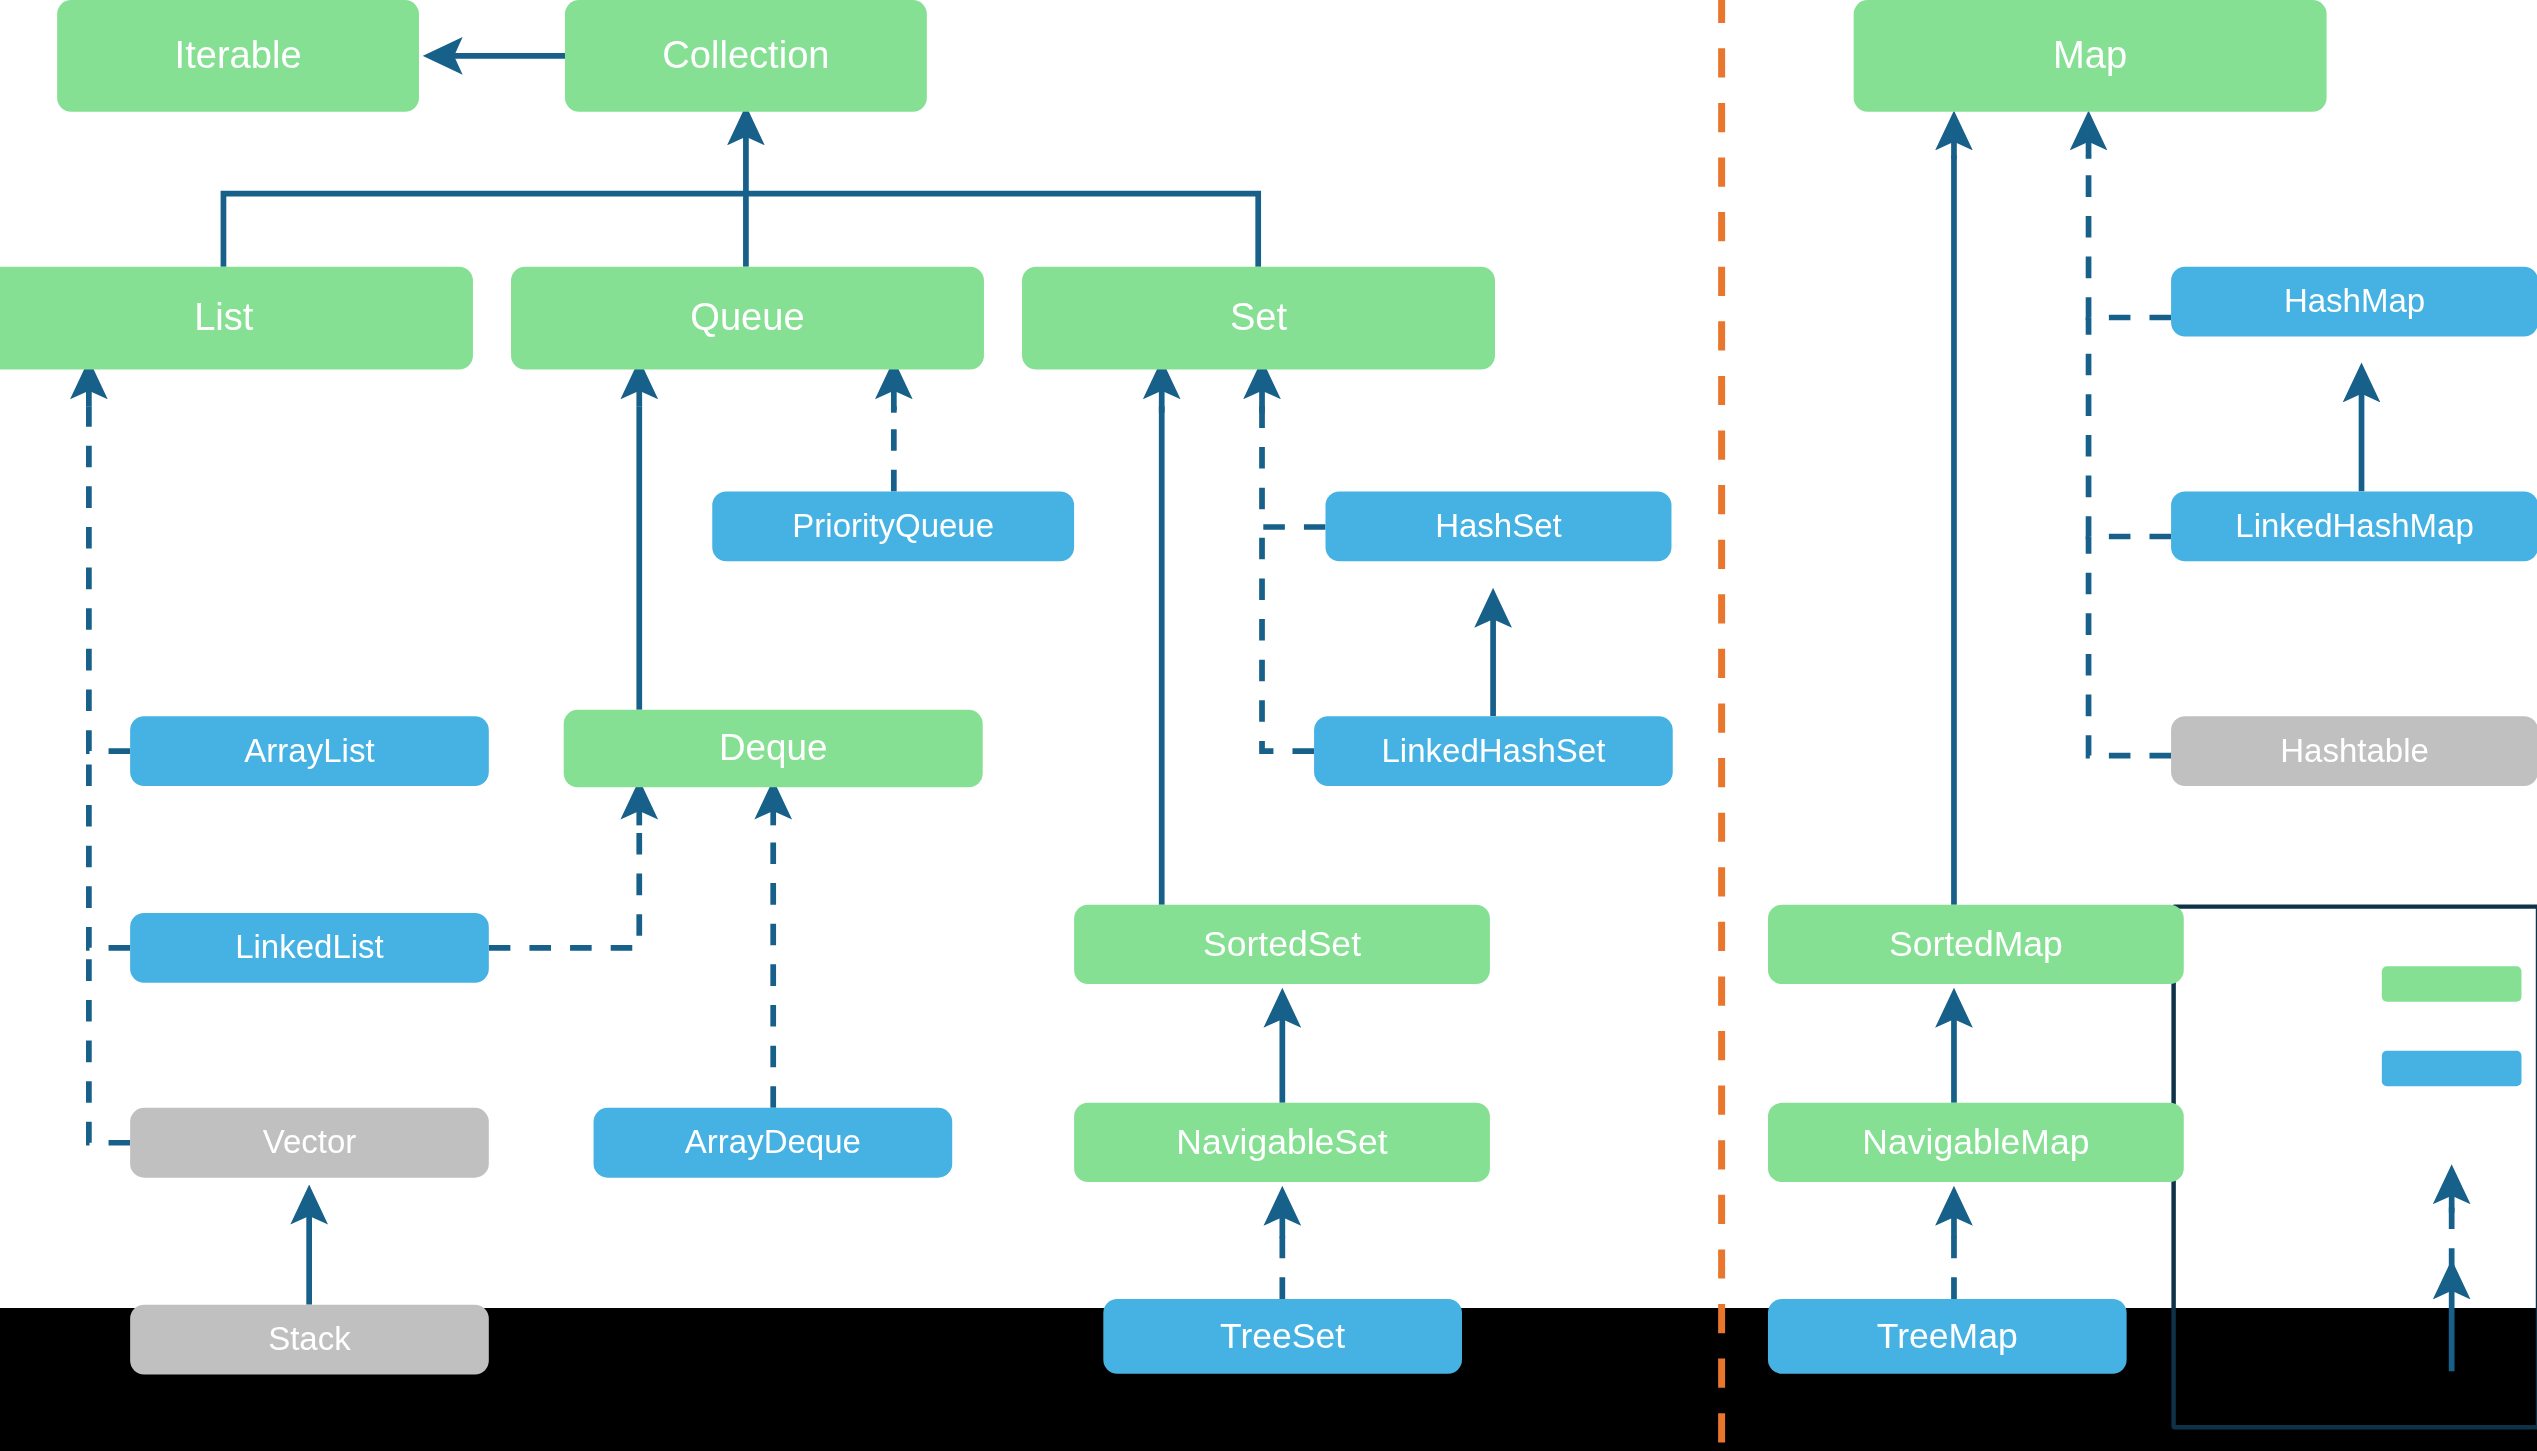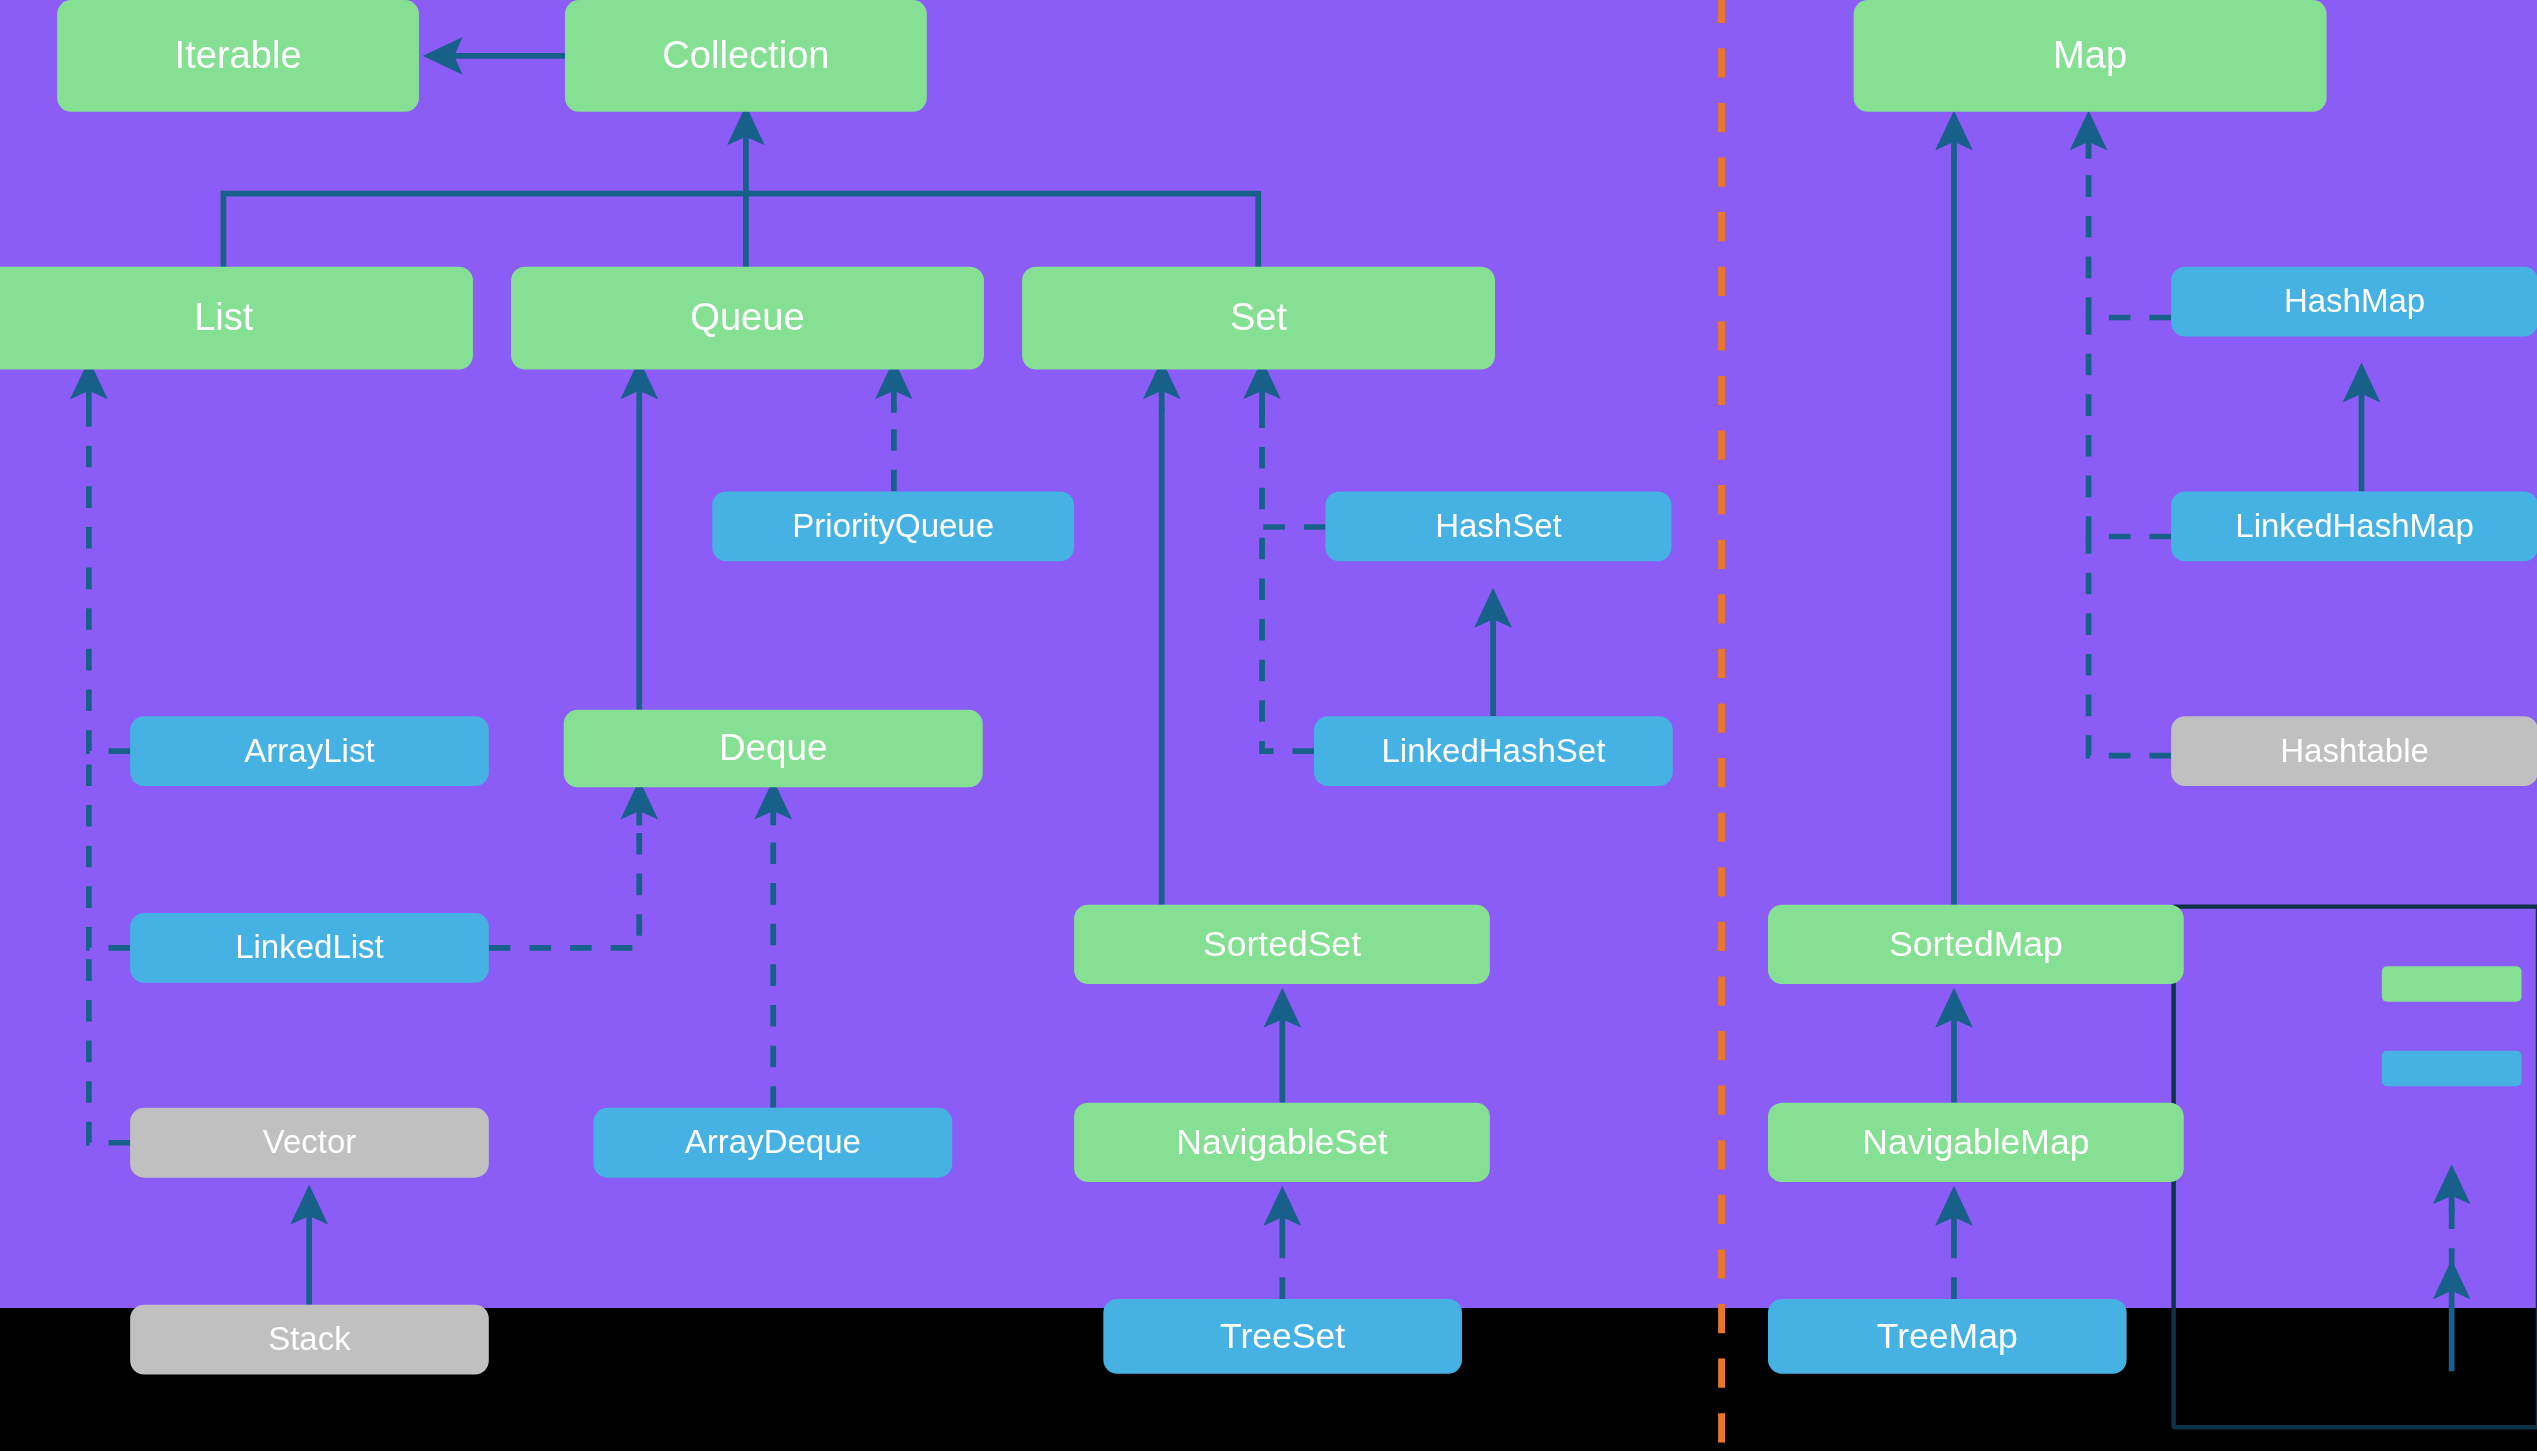--- a/index.html
+++ b/index.html
@@ -10,21 +10,21 @@
   body {
     width: 2538px;
     height: 1452px;
     overflow: hidden;
     font-family: "Liberation Sans", sans-serif;
   }
   #diagram-root {
     position: relative;
     width: 2538px;
     height: 1308px;
-    background: #8b5cf6;
+    background: #ffffff;
   }
   svg#diagram-svg {
     position: absolute;
     top: 0;
     left: 0;
     width: 2538px;
     height: 1452px;
     display: block;
   }
   .node-label {

